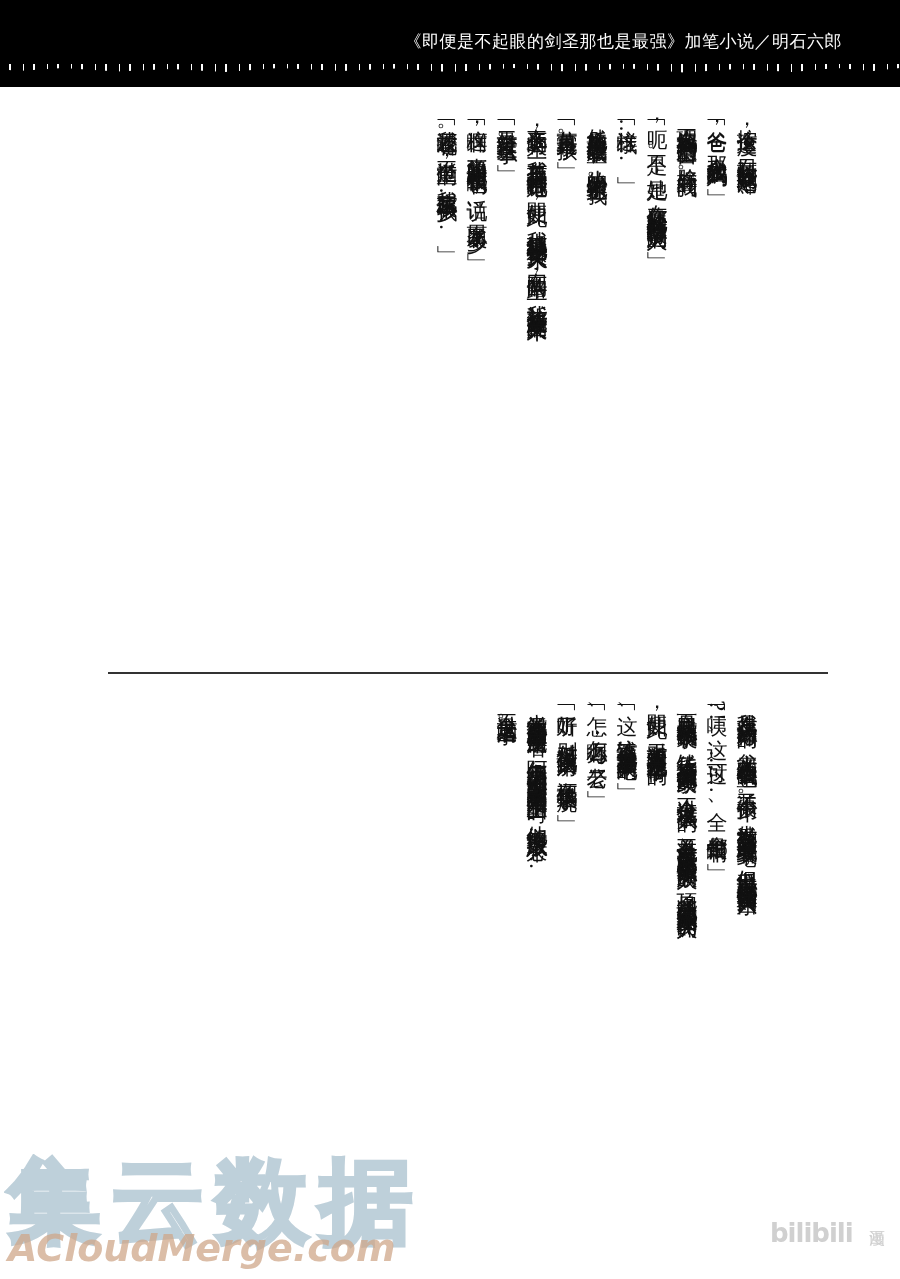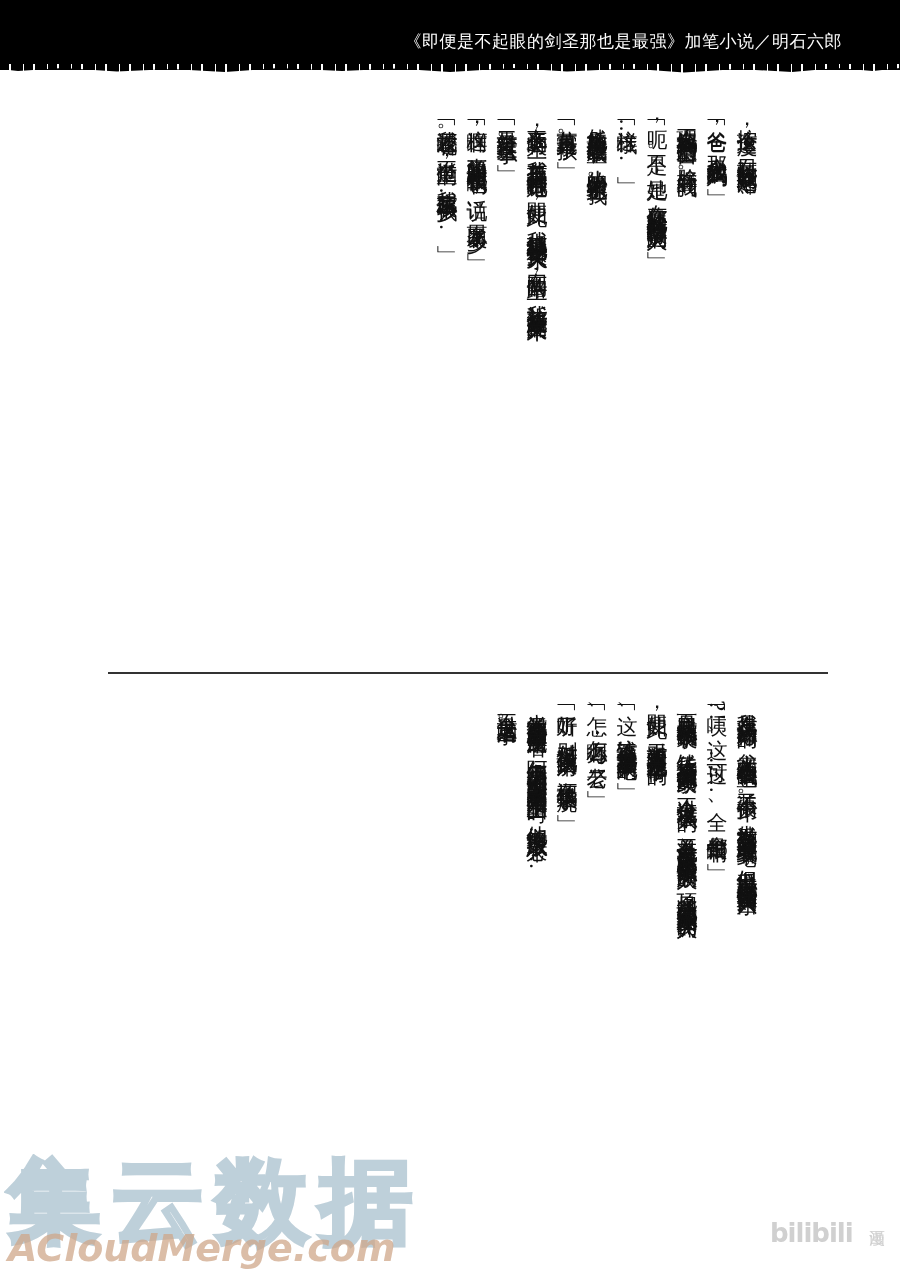--- a/index.html
+++ b/index.html
@@ -1,21 +1,21 @@
 <!DOCTYPE html>
 <html><head>
   <meta charset="utf-8">
   <style>
     html, body { margin: 0; padding: 0; }
     body {
       width: 900px; height: 1279px; background: #ffffff; position: relative; overflow: hidden;
       font-family: "DejaVu Serif", "Liberation Serif", serif; color: #111;
     }
     .header {
-      position: absolute; left: 0; top: 0; width: 900px; height: 70px; background: #000;
+      position: absolute; left: 0; top: 0; width: 900px; height: 87px; background: #000;
     }
     .header-edge {
       position: absolute; left: 0; top: 64px; width: 900px; height: 10px;
       background: repeating-linear-gradient(90deg, #000 0 9px, #fff 9px 11px, #000 11px 23px, #fff 23px 24px);
       clip-path: polygon(0 0,100% 0,100% 40%,97% 70%,93% 40%,88% 80%,82% 50%,76% 85%,70% 45%,63% 75%,57% 40%,50% 80%,44% 45%,38% 70%,31% 40%,25% 80%,19% 50%,13% 75%,7% 40%,2% 70%,0 50%);
     }
     .header-title {
       position: absolute; right: 58px; top: 30px; color: #fff; font-size: 17px; letter-spacing: 0.5px; white-space: nowrap;
     }
     .block {

